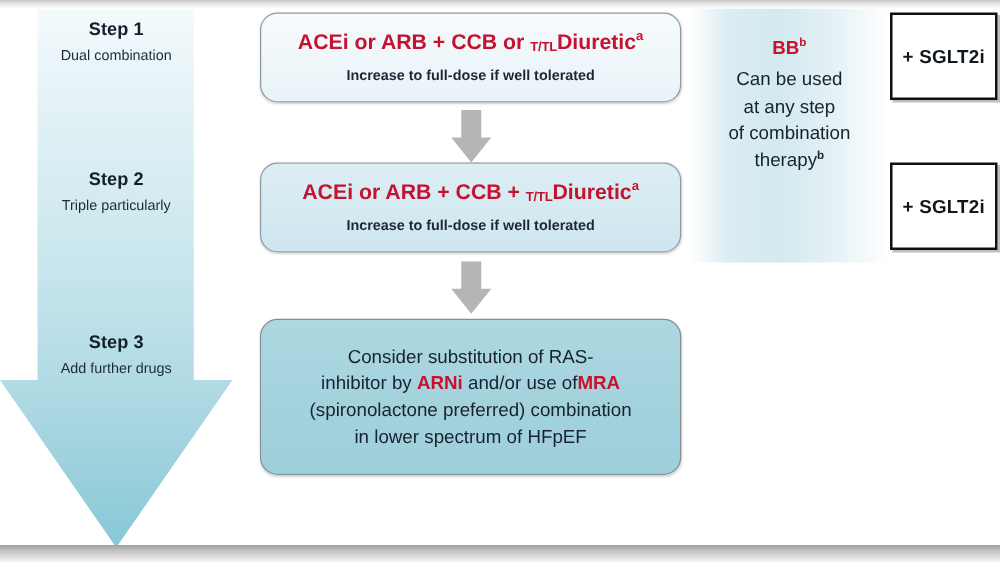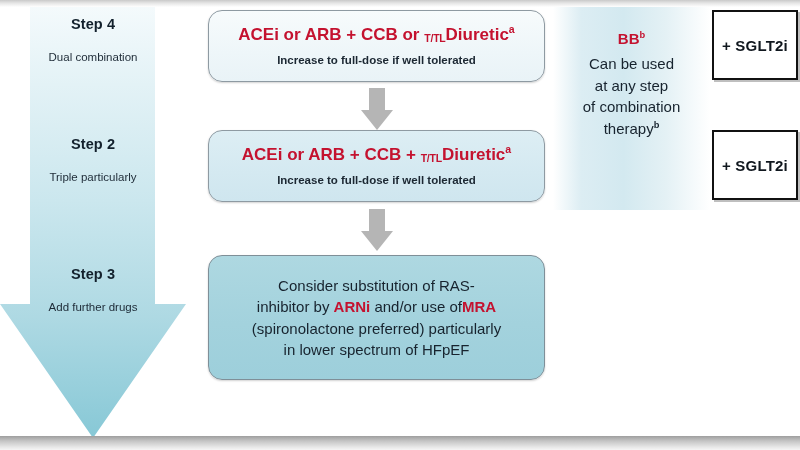--- a/index.html
+++ b/index.html
@@ -62,21 +62,21 @@
     font-size: 14.5px;
     font-weight: bold;
     letter-spacing: 0.1px;
     line-height: 18px;
     color: #12202c;
   }
   .step-sub {
     font-size: 11.5px;
     font-weight: normal;
     line-height: 16px;
-    margin-top: 16px;
+    margin-top: 4px;
     color: #1d2a36;
   }
   .step-1 { top: 8px; }
   .step-2 { top: 128px; }
   .step-3 { top: 258px; }
 
   
   .tbox {
     position: absolute;
     left: 208px;
@@ -220,21 +220,21 @@
         <stop offset="45%" stop-color="#cbe7ee"></stop>
         <stop offset="72%" stop-color="#aed9e3"></stop>
         <stop offset="100%" stop-color="#87c8d6"></stop>
       </linearGradient>
     </defs>
     <path d="M30,0 L155,0 L155,297 L186,297 L93,431 L0,297 L30,297 Z" fill="url(#arrGrad)"></path>
   </svg>
 
   <div class="step-labels">
     <div class="step-block step-1">
-      <div class="step-title">Step 4</div>
+      <div class="step-title">Step 1</div>
       <div class="step-sub">Dual combination</div>
     </div>
     <div class="step-block step-2">
       <div class="step-title">Step 2</div>
       <div class="step-sub">Triple particularly</div>
     </div>
     <div class="step-block step-3">
       <div class="step-title">Step 3</div>
       <div class="step-sub">Add further drugs</div>
     </div>
@@ -259,21 +259,21 @@
   </div>
 
   <svg class="connector connector-2" viewBox="0 0 32 42" xmlns="http://www.w3.org/2000/svg">
     <path d="M8,0 L24,0 L24,22 L32,22 L16,42 L0,22 L8,22 Z" fill="#b5b5b5"></path>
   </svg>
 
   <div class="tbox tbox-3">
     <div class="box3-text">
       <span>Consider substitution of RAS-</span><br>
       <span>inhibitor by </span><span class="hl">ARNi</span><span> and/or use of</span><span class="hl">MRA</span><br>
-      <span>(spironolactone preferred) particularly</span><br>
+      <span>(spironolactone preferred) combination</span><br>
       <span>in lower spectrum of HFpEF</span>
     </div>
   </div>
 
   <div class="bb-panel">
     <div class="bb-title">
       <span>BB</span><sup class="fn">b</sup>
     </div>
     <div class="bb-body">
       <span>Can be used</span><br>

